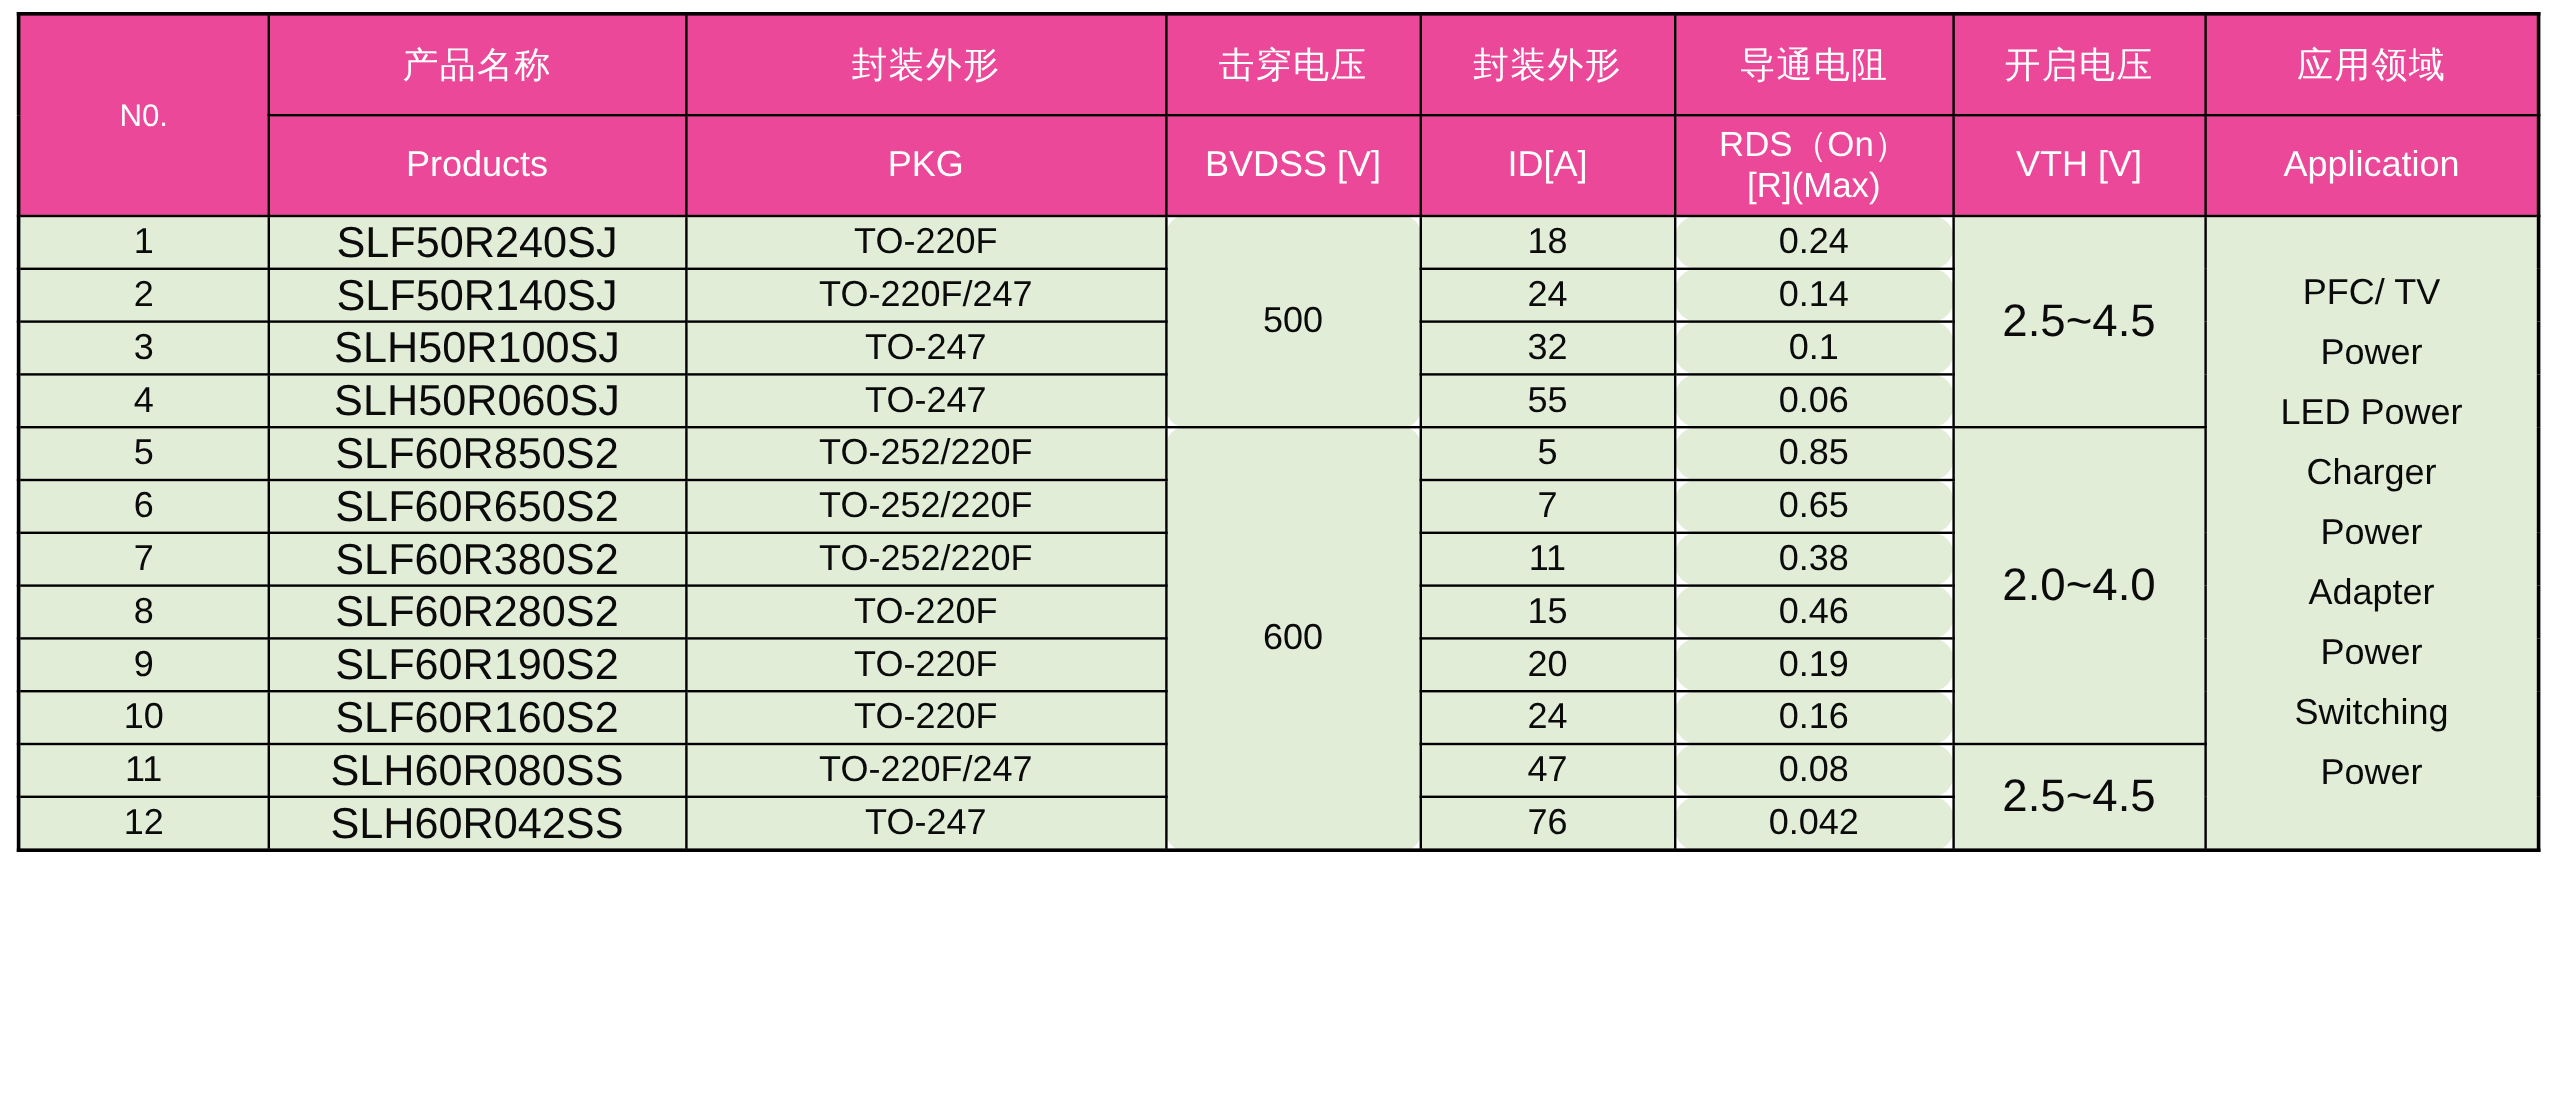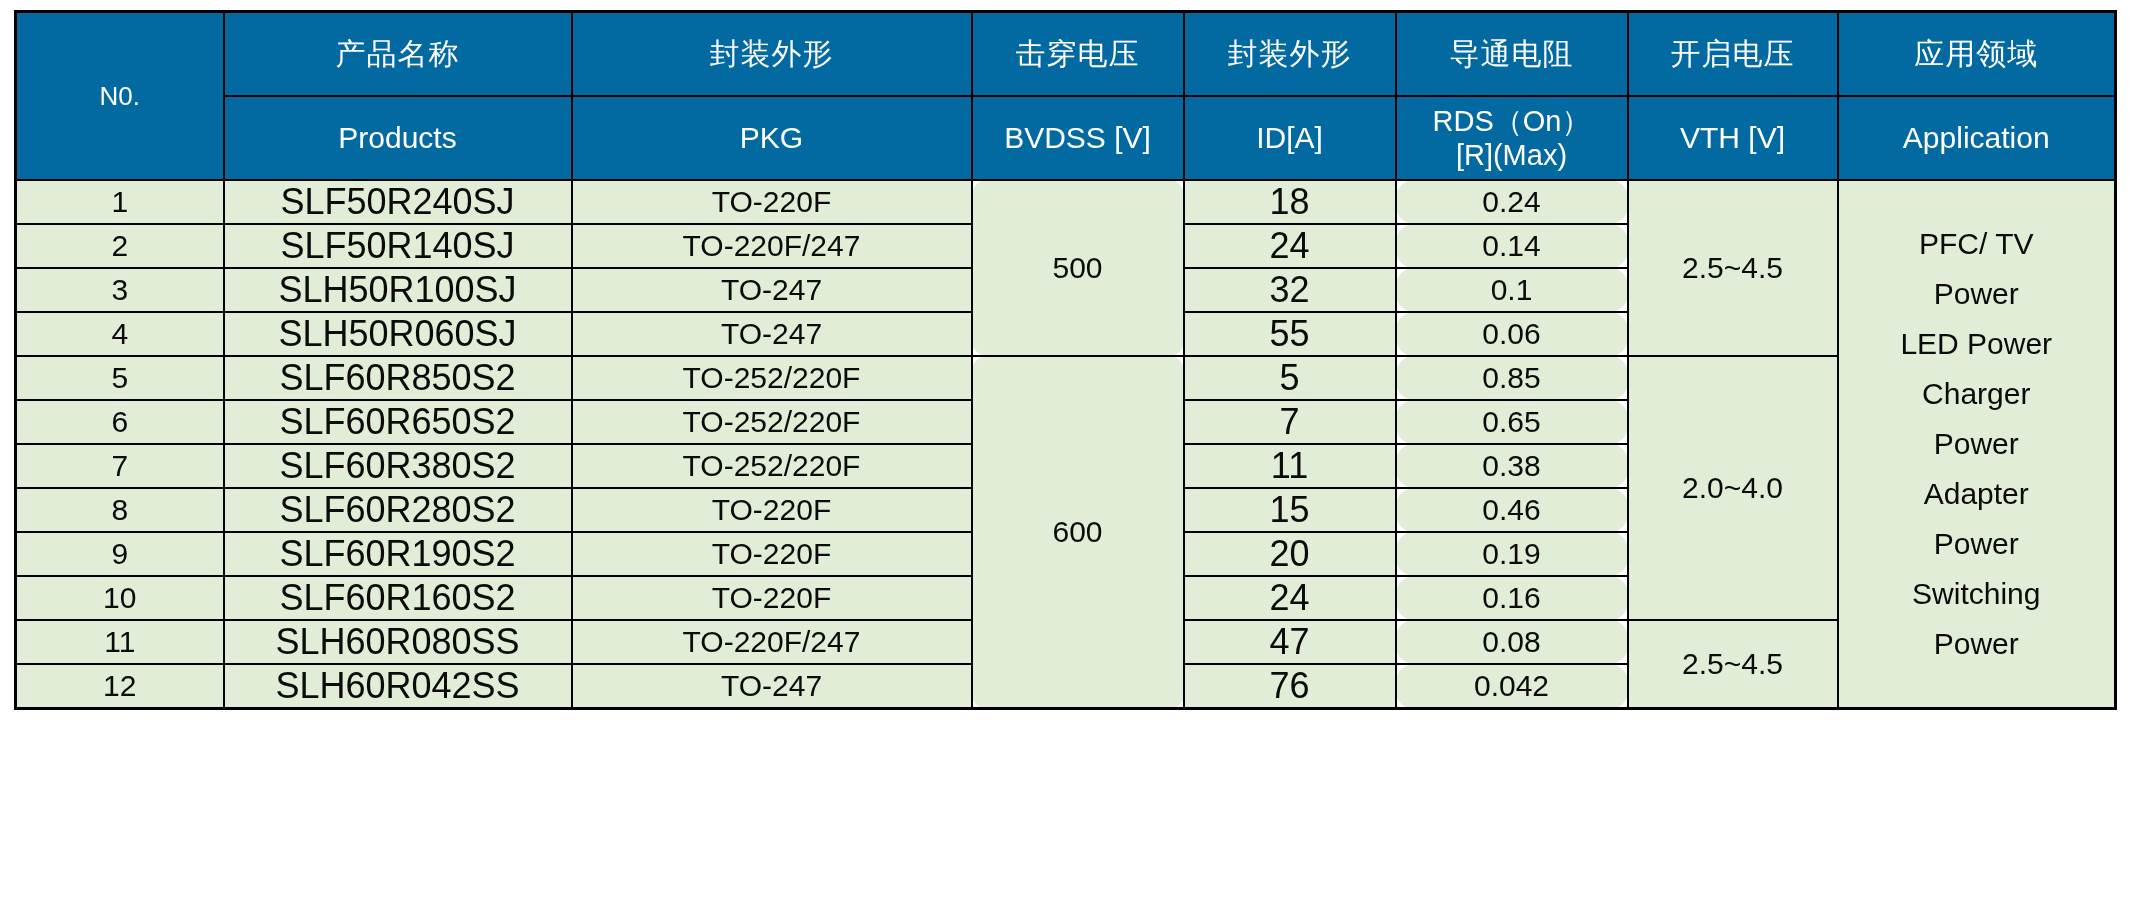--- a/index.html
+++ b/index.html
@@ -29,21 +29,21 @@
   }
   table.spec td, table.spec th {
     border: 2px solid #000000;
     padding: 0;
     text-align: center;
     vertical-align: middle;
     font-weight: normal;
   }
   
   .hdr {
-    background: #0369a1;
+    background: #ec4899;
     color: #ffffff;
     font-weight: bold;
   }
   .hdr-cn {
     font-size: 30px;
     letter-spacing: 1px;
     height: 82px;
   }
   .hdr-en {
     font-size: 30px;
@@ -61,23 +61,23 @@
   .cell {
     background: #E2EDD8;
     color: #0b0b0b;
     font-size: 30px;
     height: 40px;
   }
   .cell-no     { font-size: 30px; }
   .cell-prod   { font-size: 36px; }
   .cell-pkg    { font-size: 30px; }
   .cell-bv     { font-size: 30px; border-radius: 15px; }
-  .cell-id     { font-size: 36px; }
+  .cell-id     { font-size: 30px; }
   .cell-rds    { font-size: 30px; border-radius: 18px; }
-  .cell-vth    { font-size: 30px; margin-left: 36px; }
+  .cell-vth    { font-size: 38px; margin-left: 36px; }
   .cell-app    { font-size: 30px; line-height: 50px; }
 
   
   col.c-no   { width: 208px; }
   col.c-prod { width: 348px; }
   col.c-pkg  { width: 400px; }
   col.c-bv   { width: 212px; }
   col.c-id   { width: 212px; }
   col.c-rds  { width: 232px; }
   col.c-vth  { width: 210px; }

